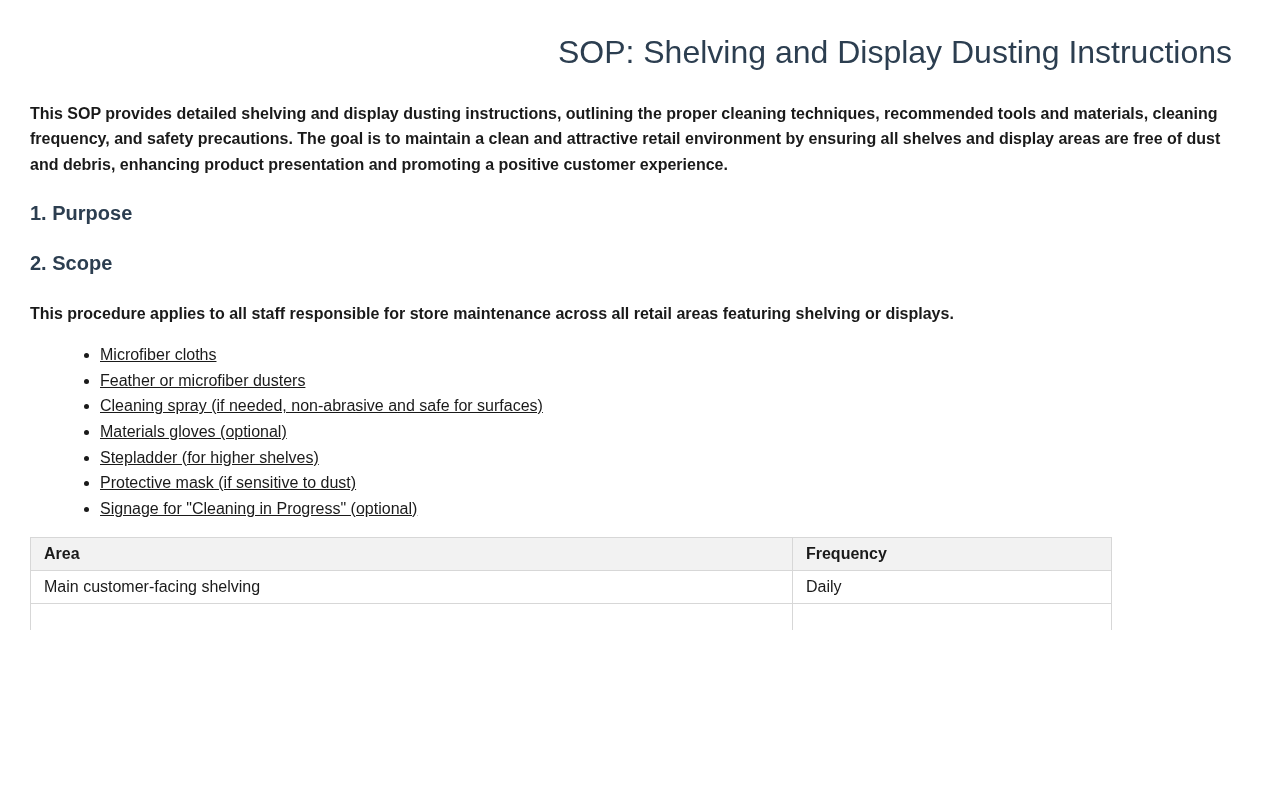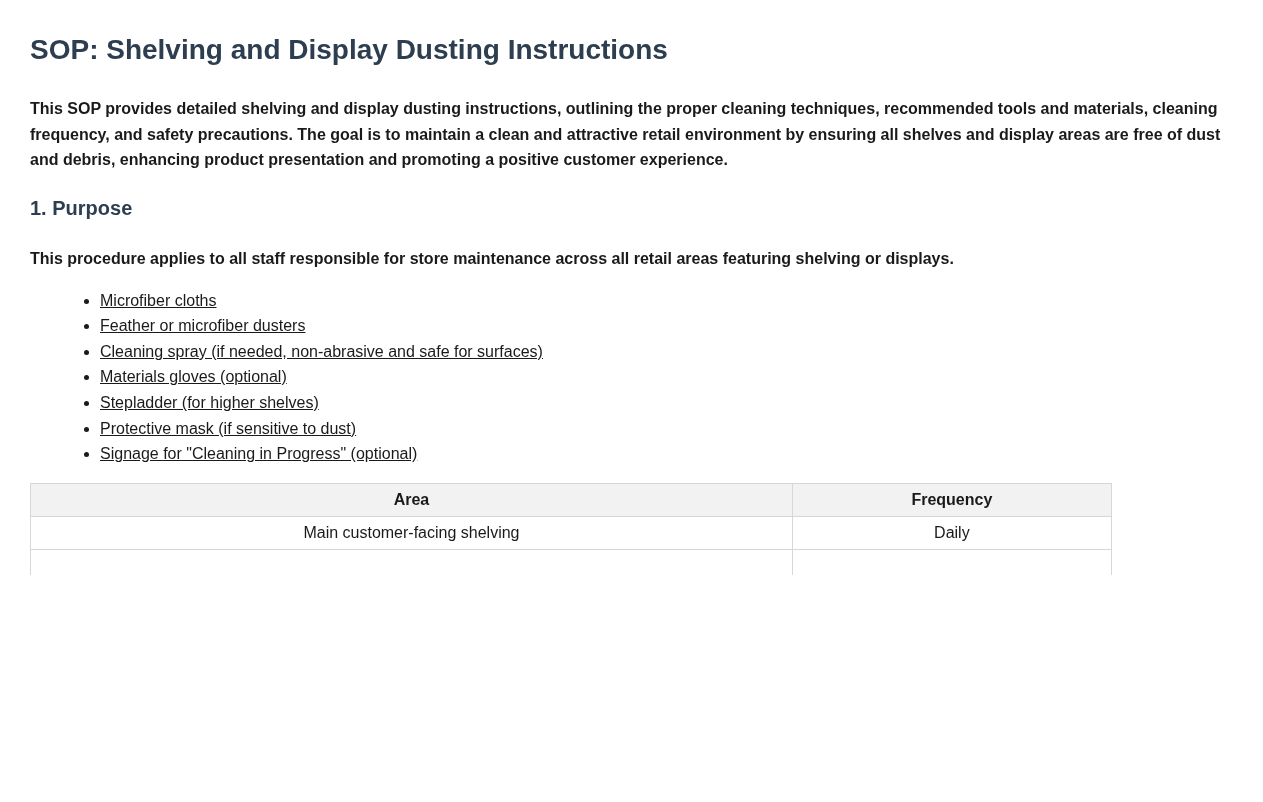--- a/index.html
+++ b/index.html
@@ -8,25 +8,26 @@
     width: 1263px;
     height: 802px;
     overflow: hidden;
     background: #ffffff;
     font-family: "Liberation Sans", sans-serif;
     font-size: 16px;
     color: var(--text, #1a1a1a);
   }
   .page { padding: 34px 31px 0 30px; }
   h1 {
-    font-size: 28px;
+    font-size: 32px;
     line-height: 1.15;
-    font-weight: bold;
+    font-weight: normal;
     margin: 0 0 30px 0;
     color: var(--heading, #2c3e50);
+    text-align: right;
   }
   h2 {
     font-size: 20px;
     line-height: 1.2;
     font-weight: bold;
     margin: 23px 0 26px 0;
     color: var(--heading, #2c3e50);
   }
   p { margin: 11px 0 16px 0; line-height: 1.6; font-weight: bold; }
   ul.tools {
@@ -37,21 +38,21 @@
   ul.tools li { line-height: 1.6; text-decoration: underline; }
   table.freq {
     border-collapse: collapse;
     width: 90%;
     margin-top: 5px;
     font-size: 16px;
   }
   table.freq th, table.freq td {
     border: 1px solid var(--table-border, #d7d7d7);
     padding: 8px 13px;
-    text-align: center;
+    text-align: left;
     line-height: 16px;
     vertical-align: top;
   }
   table.freq th {
     background: var(--table-header-bg, #f2f2f2);
     font-weight: bold;
   }
   table.freq .col-area { width: 70.5%; }
   table.freq tr.partial td { height: 26px; border-bottom: none; }
 </style>
@@ -59,20 +60,21 @@
 <body>
 
 <div class="page">
 
   <h1>SOP: Shelving and Display Dusting Instructions</h1>
 
   <p><span>This SOP provides detailed </span><b>shelving and display dusting instructions</b><span>, outlining the proper cleaning techniques, recommended tools and materials, cleaning frequency, and safety precautions. The goal is to maintain a clean and attractive retail environment by ensuring all shelves and display areas are free of dust and debris, enhancing product presentation and promoting a positive customer experience.</span></p>
 
   <h2>1. Purpose</h2>
 
+  <h2>2. Scope</h2>
   <p>This procedure applies to all staff responsible for store maintenance across all retail areas featuring shelving or displays.</p>
 
   <ul class="tools">
     <li>Microfiber cloths</li>
     <li>Feather or microfiber dusters</li>
     <li>Cleaning spray (if needed, non-abrasive and safe for surfaces)</li>
     <li>Materials gloves (optional)</li>
     <li>Stepladder (for higher shelves)</li>
     <li>Protective mask (if sensitive to dust)</li>
     <li>Signage for "Cleaning in Progress" (optional)</li>

